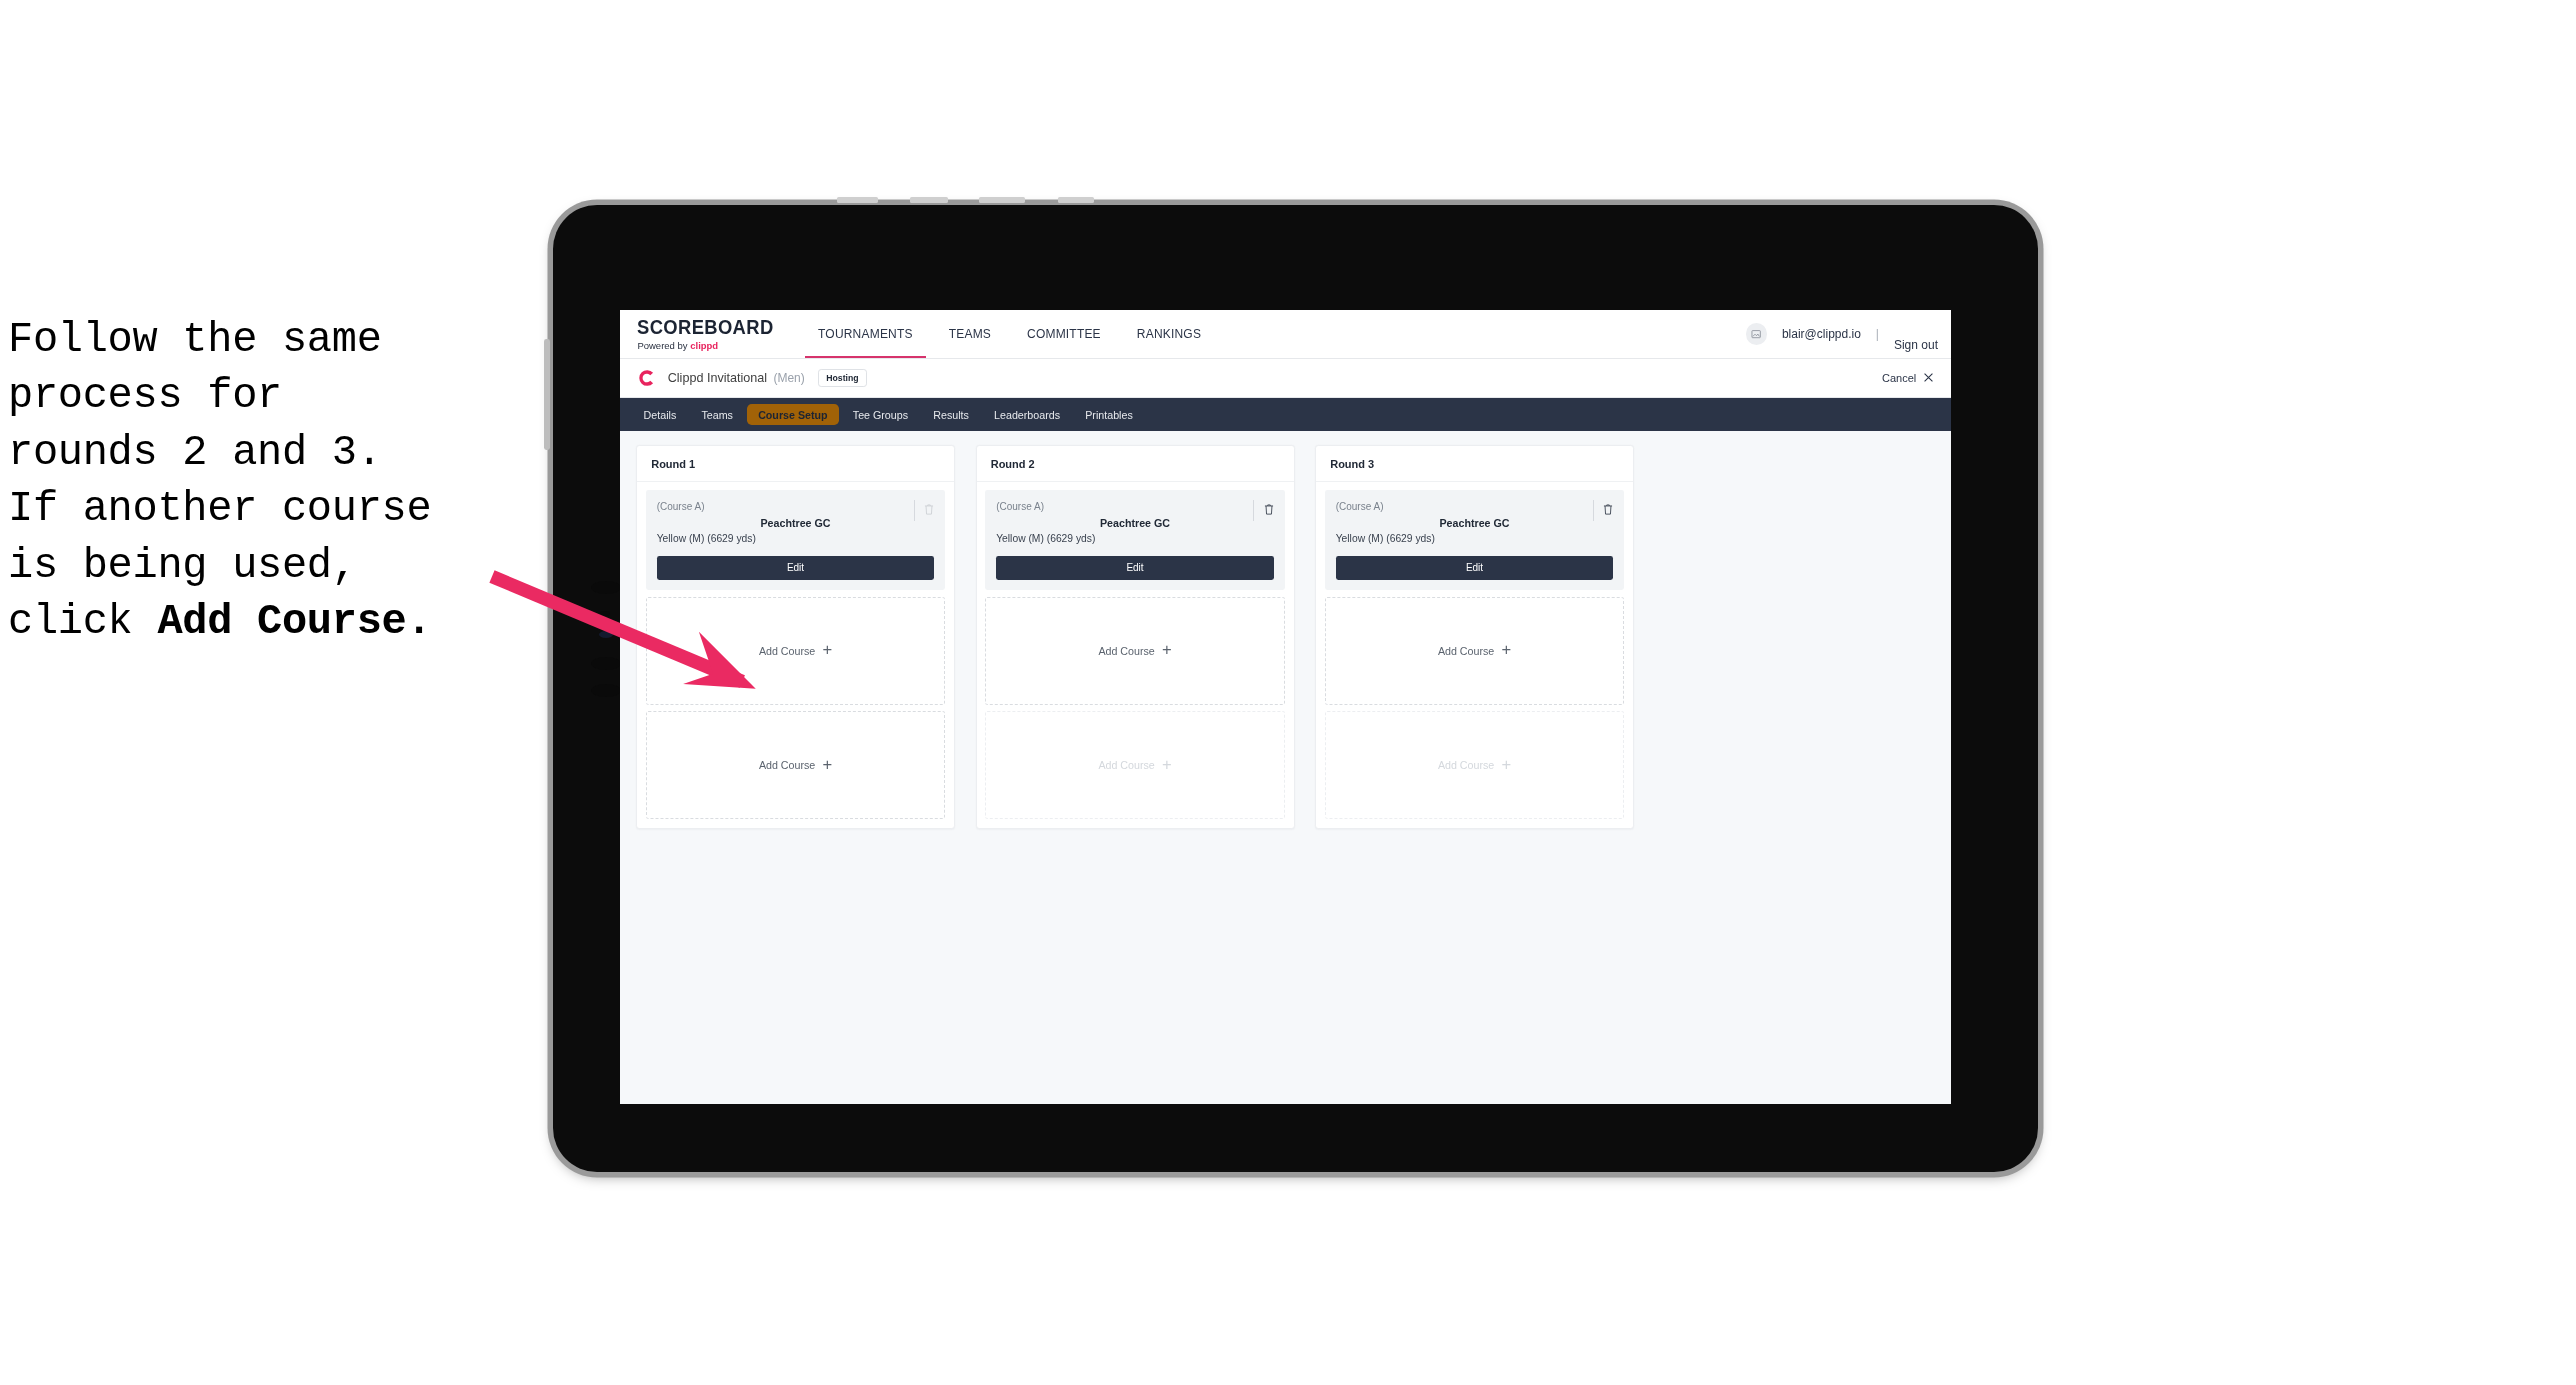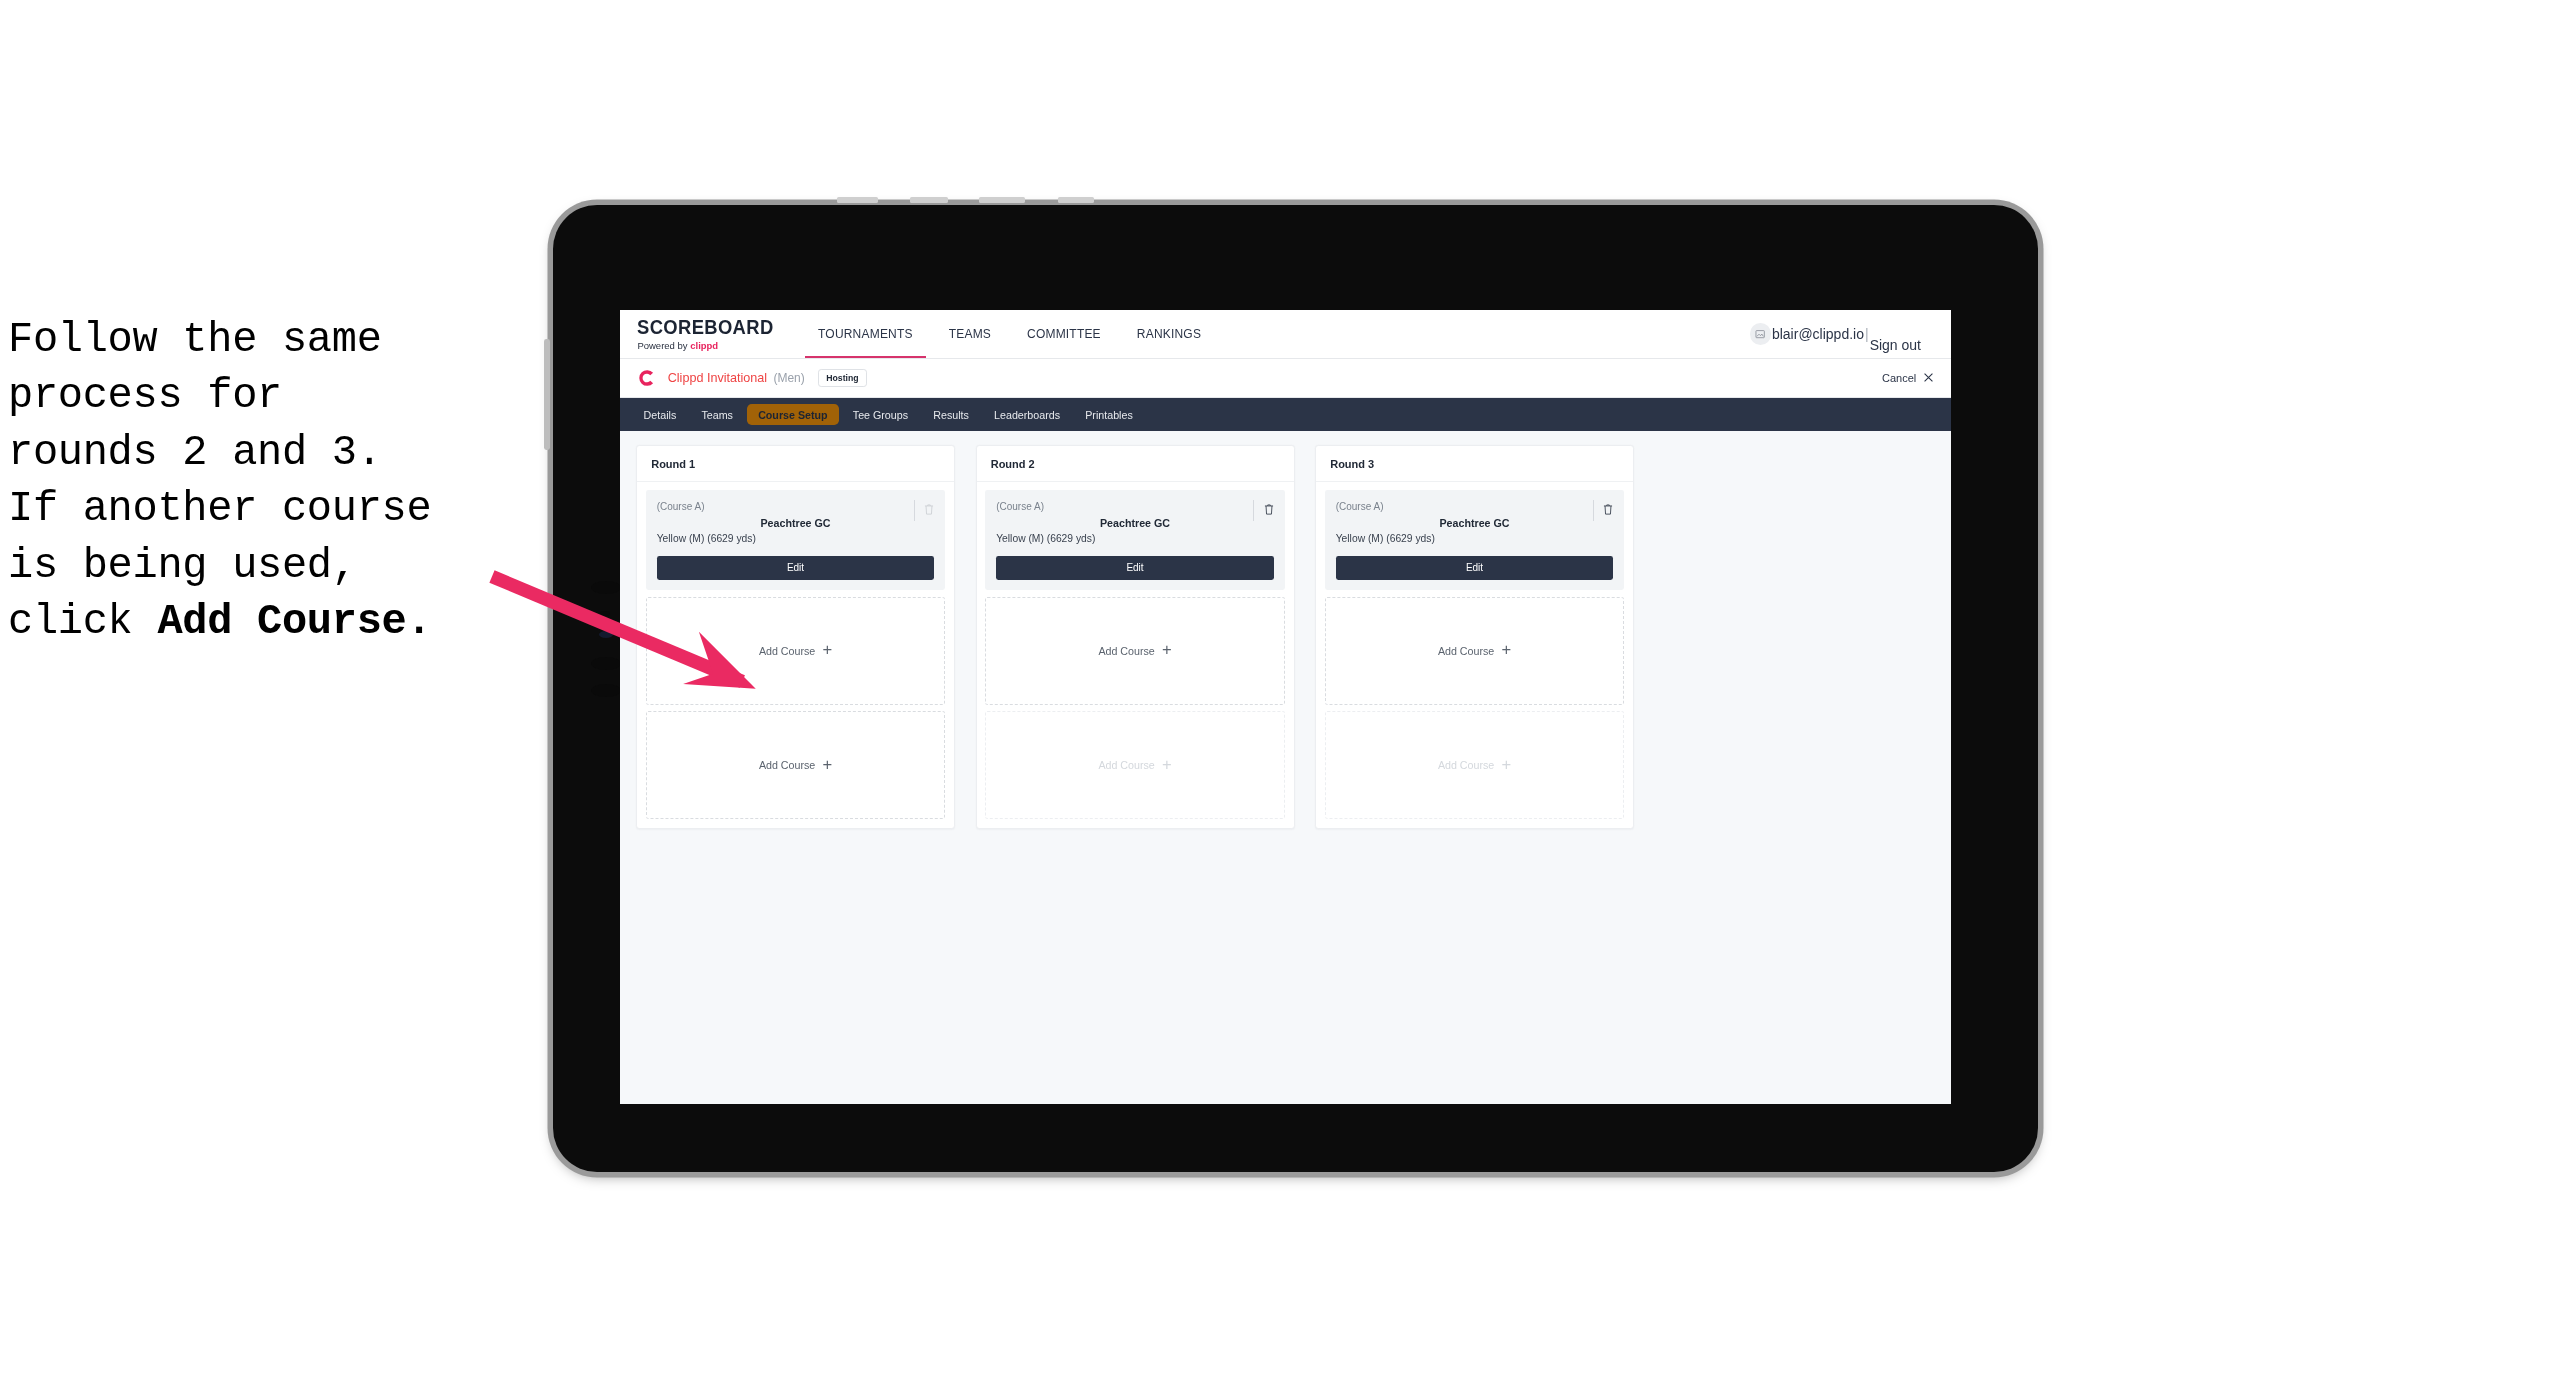--- a/index.html
+++ b/index.html
@@ -83,40 +83,40 @@
   .navlink {
     display:flex; align-items:center; padding:0 18px;
     font-size:12px; color:#2b3447; letter-spacing:0.2px;
     position:relative; white-space:nowrap; cursor:pointer;
   }
   .navlink.active::after {
     content:""; position:absolute; left:4.7px; right:4.7px; bottom:0;
     height:2.4px; background:#d6336c;
   }
   .topbar-right {
-    margin-left:auto; display:flex; align-items:center; gap:1px; padding-right:30px;
-    font-size:14px; color:#2b3447;
+    margin-left:auto; display:flex; align-items:center; gap:15px; padding-right:13px;
+    font-size:12px; color:#2b3447;
   }
   .avatar {
     width:21.3px; height:21.3px; border-radius:50%; background:#eceef1;
     display:flex; align-items:center; justify-content:center; color:#8a8f98; font-size:9.5px;
   }
   .sep { color:#aab0b8; }
   .signout { cursor:pointer;margin-top:22px; }
 
   
   .titlerow {
     height: 39px; background:#fff; display:flex; align-items:center;
     padding: 0 17.4px; border-bottom:0.8px solid #e6e8eb; position:relative;
   }
   .clogo {
     width:20px; height:20px; margin-right:10.3px; position:relative; flex:none;
   }
   .clogo svg { display:block; }
-  .tname { font-size:12.6px; color:#ef4444; }
+  .tname { font-size:12.6px; color:#404040; }
   .tgender { font-size:12px; color:#9aa1ab; margin-left:6.3px; }
   .hosting-badge {
     margin-left:13.4px; border:0.8px solid #dfe2e6; border-radius:3.2px;
     padding:3.2px 7.1px; font-size:8.7px; font-weight:bold; color:#212936; background:#fff;
     cursor:pointer;
   }
   .cancel {
     margin-left:auto; display:flex; align-items:center; gap:6.3px;
     font-size:11px; color:#2b3447; cursor:pointer;
   }

